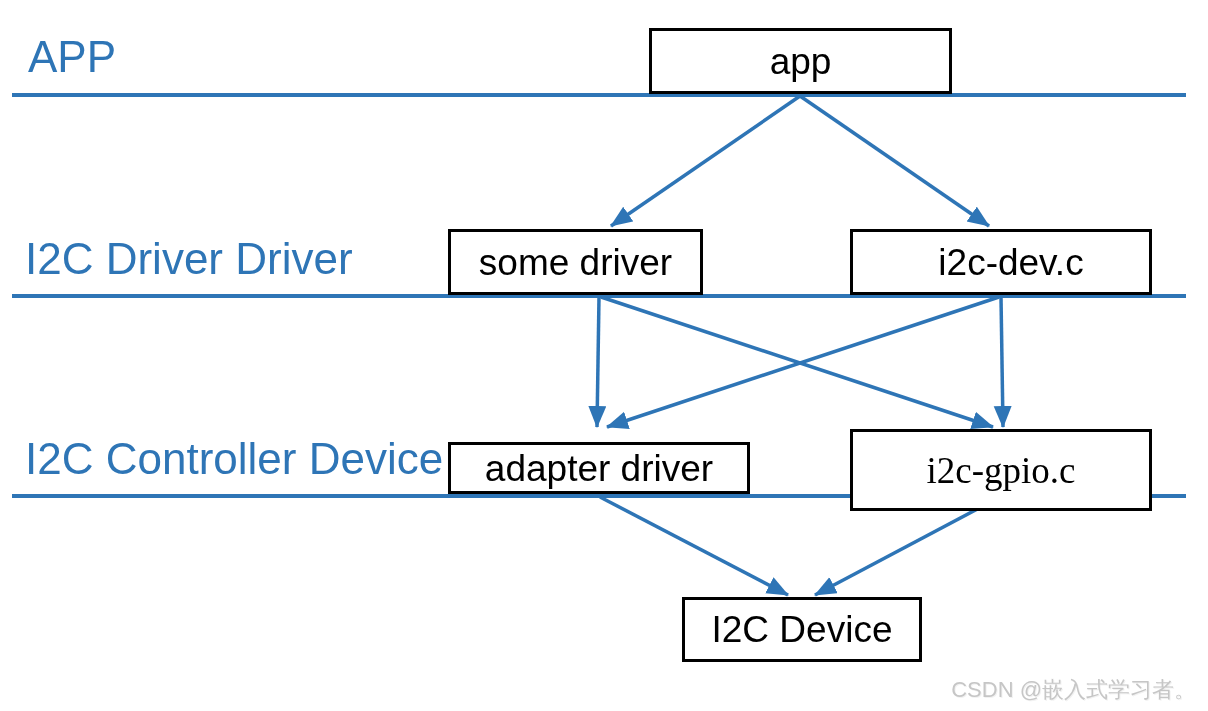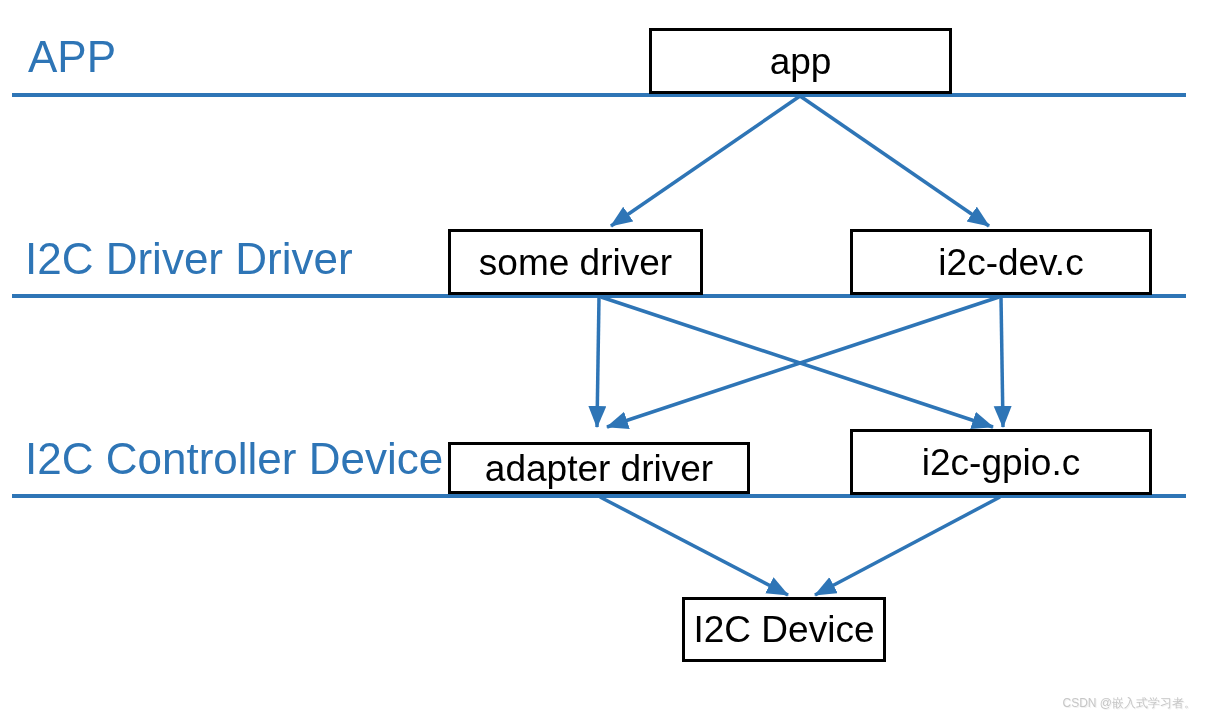--- a/index.html
+++ b/index.html
@@ -28,23 +28,23 @@
     align-items:center;
     justify-content:center;
     color:#000000;
     font-size:37px;
     line-height:1;
     white-space:nowrap;
   }
   .watermark{
     position:absolute;
     right:12px;
-    bottom:2px;
+    bottom:10px;
     color:#c6c6c6;
-    font-size:12px;
+    font-size:22px;
     line-height:1;
     white-space:nowrap;
     text-shadow:1px 1px 0 #f2f2f2;
   }
 </style>
 </head>
 <body>
 
 <div id="stage">
 
@@ -74,19 +74,19 @@
   <div class="layer-label" style="left:25px;top:437px;">I2C Controller Device</div>
 
   <div class="node" style="left:649px;top:28px;width:303px;height:66px;">app</div>
 
   <div class="node" style="left:448px;top:229px;width:255px;height:66px;">some driver</div>
 
   <div class="node" style="left:850px;top:229px;width:302px;height:66px;padding-left:20px;">i2c-dev.c</div>
 
   <div class="node" style="left:448px;top:429px;width:302px;height:52px;margin-top:13px;">adapter driver</div>
 
-  <div class="node" style="left:850px;top:429px;width:302px;height:66px;">i2c-gpio.c</div>
+  <div class="node" style="left:850px;top:429px;width:302px;height:82px;font-family:Liberation Serif, serif;">i2c-gpio.c</div>
 
-  <div class="node" style="left:682px;top:597px;width:204px;height:65px;">I2C Device</div>
+  <div class="node" style="left:682px;top:597px;width:240px;height:65px;">I2C Device</div>
 
   <div class="watermark">CSDN @嵌入式学习者。</div>
 
 </div>
 
 </body></html>

